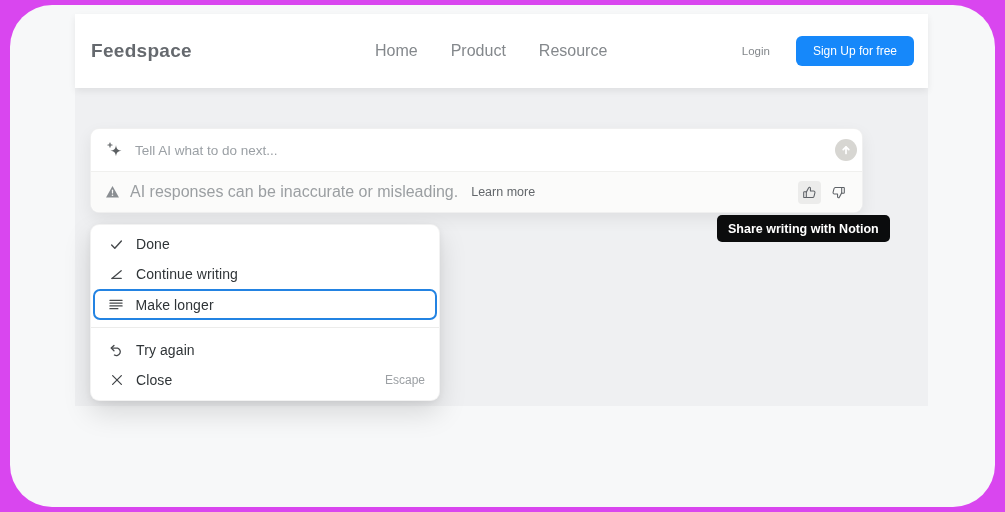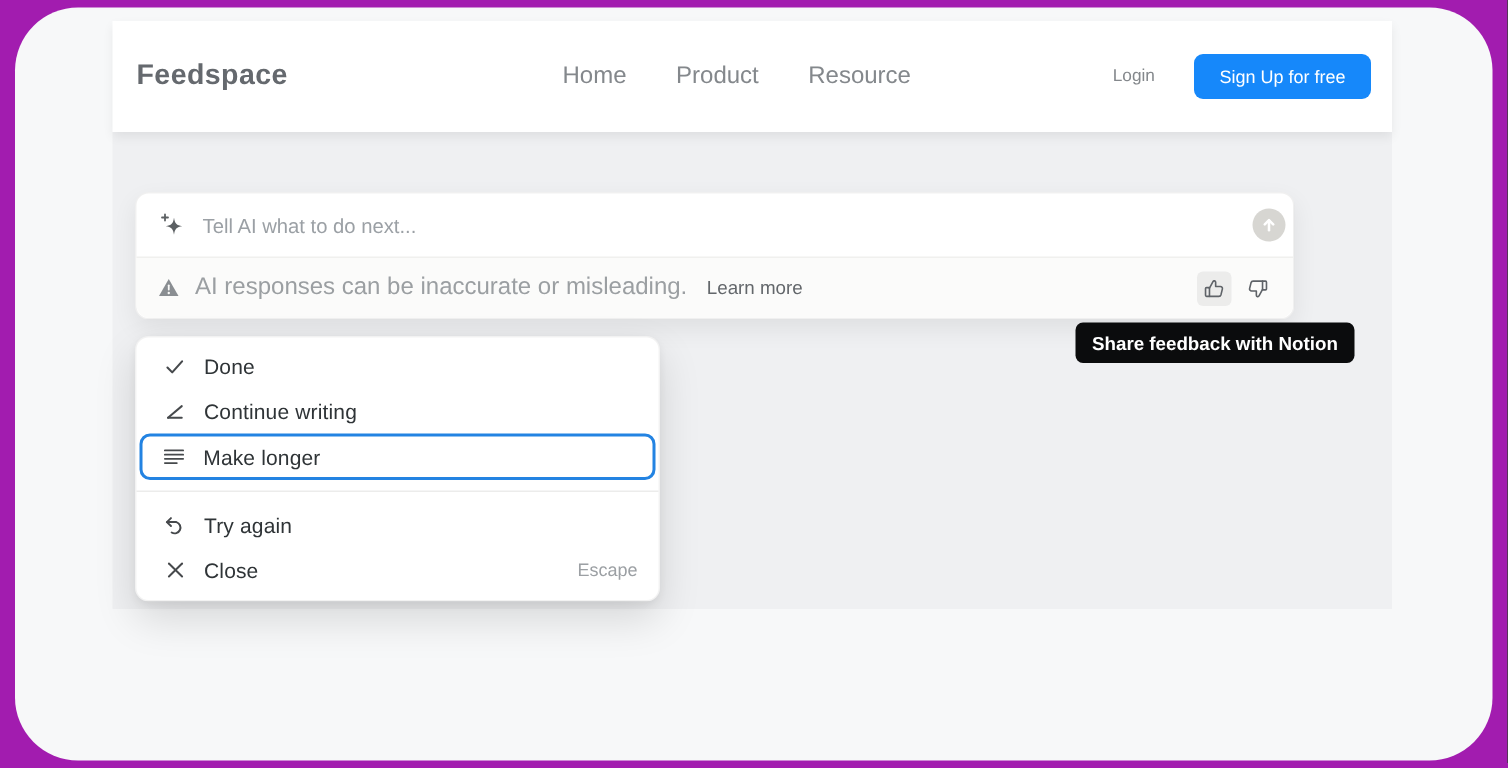--- a/index.html
+++ b/index.html
@@ -2,21 +2,21 @@
 <html><head>
 <meta charset="utf-8">
 <style>
   * { margin: 0; padding: 0; box-sizing: border-box; }
   html, body { background: #000; }
   body { font-family: "Liberation Sans", "DejaVu Sans", sans-serif; }
 
   .stage {
     position: relative;
     width: 1005px; height: 512px;
-    background: #a21caf;
+    background: #d946ef;
     overflow: hidden;
   }
   .screen {
     position: absolute;
     left: 10px; top: 5px;
     width: 985px; height: 502px;
     background: #f7f8f9;
     border-radius: 42px;
     overflow: hidden;
   }
@@ -230,21 +230,21 @@
               <svg width="15" height="15" viewBox="0 0 16 16" fill="none" stroke="#5f6368" stroke-width="1.15" stroke-linejoin="round" stroke-linecap="round" transform="rotate(180)">
                 <path d="M2.5 7.2 H4.6 V13.4 H2.5 A0.7 0.7 0 0 1 1.8 12.7 V7.9 A0.7 0.7 0 0 1 2.5 7.2 Z"></path>
                 <path d="M4.6 7.6 L7.1 3 C7.5 2 9 2.3 9 3.4 V6.4 H12.4 C13.3 6.4 14 7.2 13.8 8.1 L12.8 12.2 C12.6 12.9 12 13.4 11.3 13.4 H4.6"></path>
               </svg>
             </span>
           </button>
         </div>
       </div>
     </div>
 
-    <div class="tooltip">Share feedback with Notion</div>
+    <div class="tooltip">Share writing with Notion</div>
 
     <div class="ai-menu">
 
       <div class="menu-item">
         <span class="mi-icon">
           <svg width="15" height="15" viewBox="0 0 16 16" fill="none" stroke="#46494c" stroke-width="1.5" stroke-linecap="round" stroke-linejoin="round">
             <polyline points="2.8,8.6 6.2,12 13.2,4.2"></polyline>
           </svg>
         </span>
         <span class="mi-label">Done</span>

